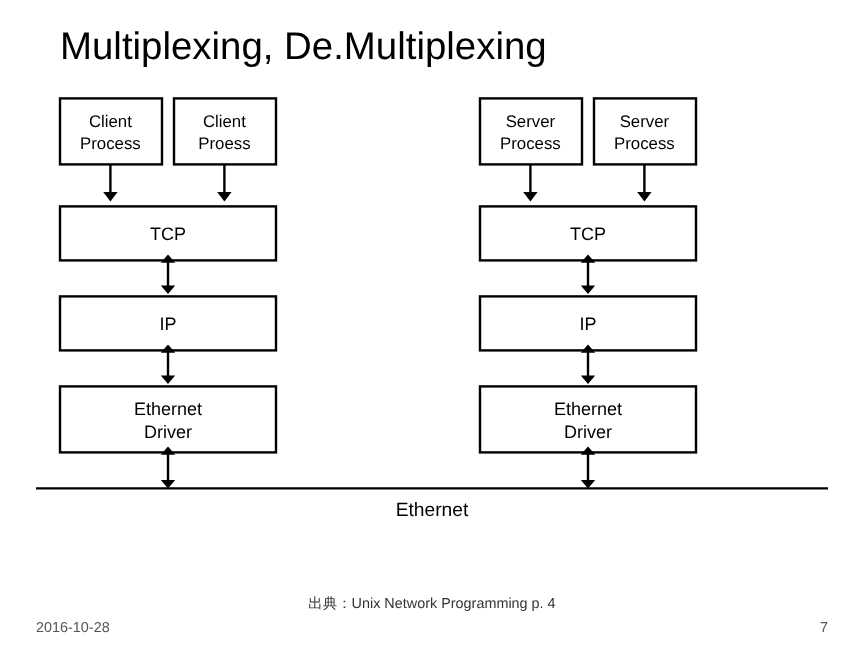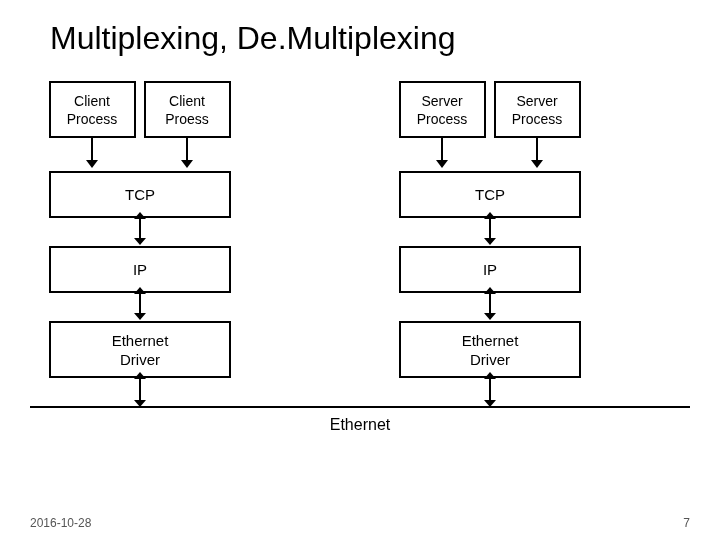--- a/index.html
+++ b/index.html
@@ -137,15 +137,16 @@
 
     <line x1="460" y1="305" x2="460" y2="330" stroke="black" stroke-width="2"></line>
     <polygon points="454,307 466,307 460,300" fill="black"></polygon>
     <polygon points="454,328 466,328 460,335" fill="black"></polygon>
 
     <line x1="0" y1="335" x2="660" y2="335" stroke="black" stroke-width="2"></line>
 
     <text x="330" y="358" text-anchor="middle" font-size="16" font-family="Arial">Ethernet</text>
   </svg>
 
+  <div class="source-note">出典：Unix Network Programming p. 4</div>
   <div class="footer-left">2016-10-28</div>
   <div class="footer-right">7</div>
 </div>
 
 </body></html>

